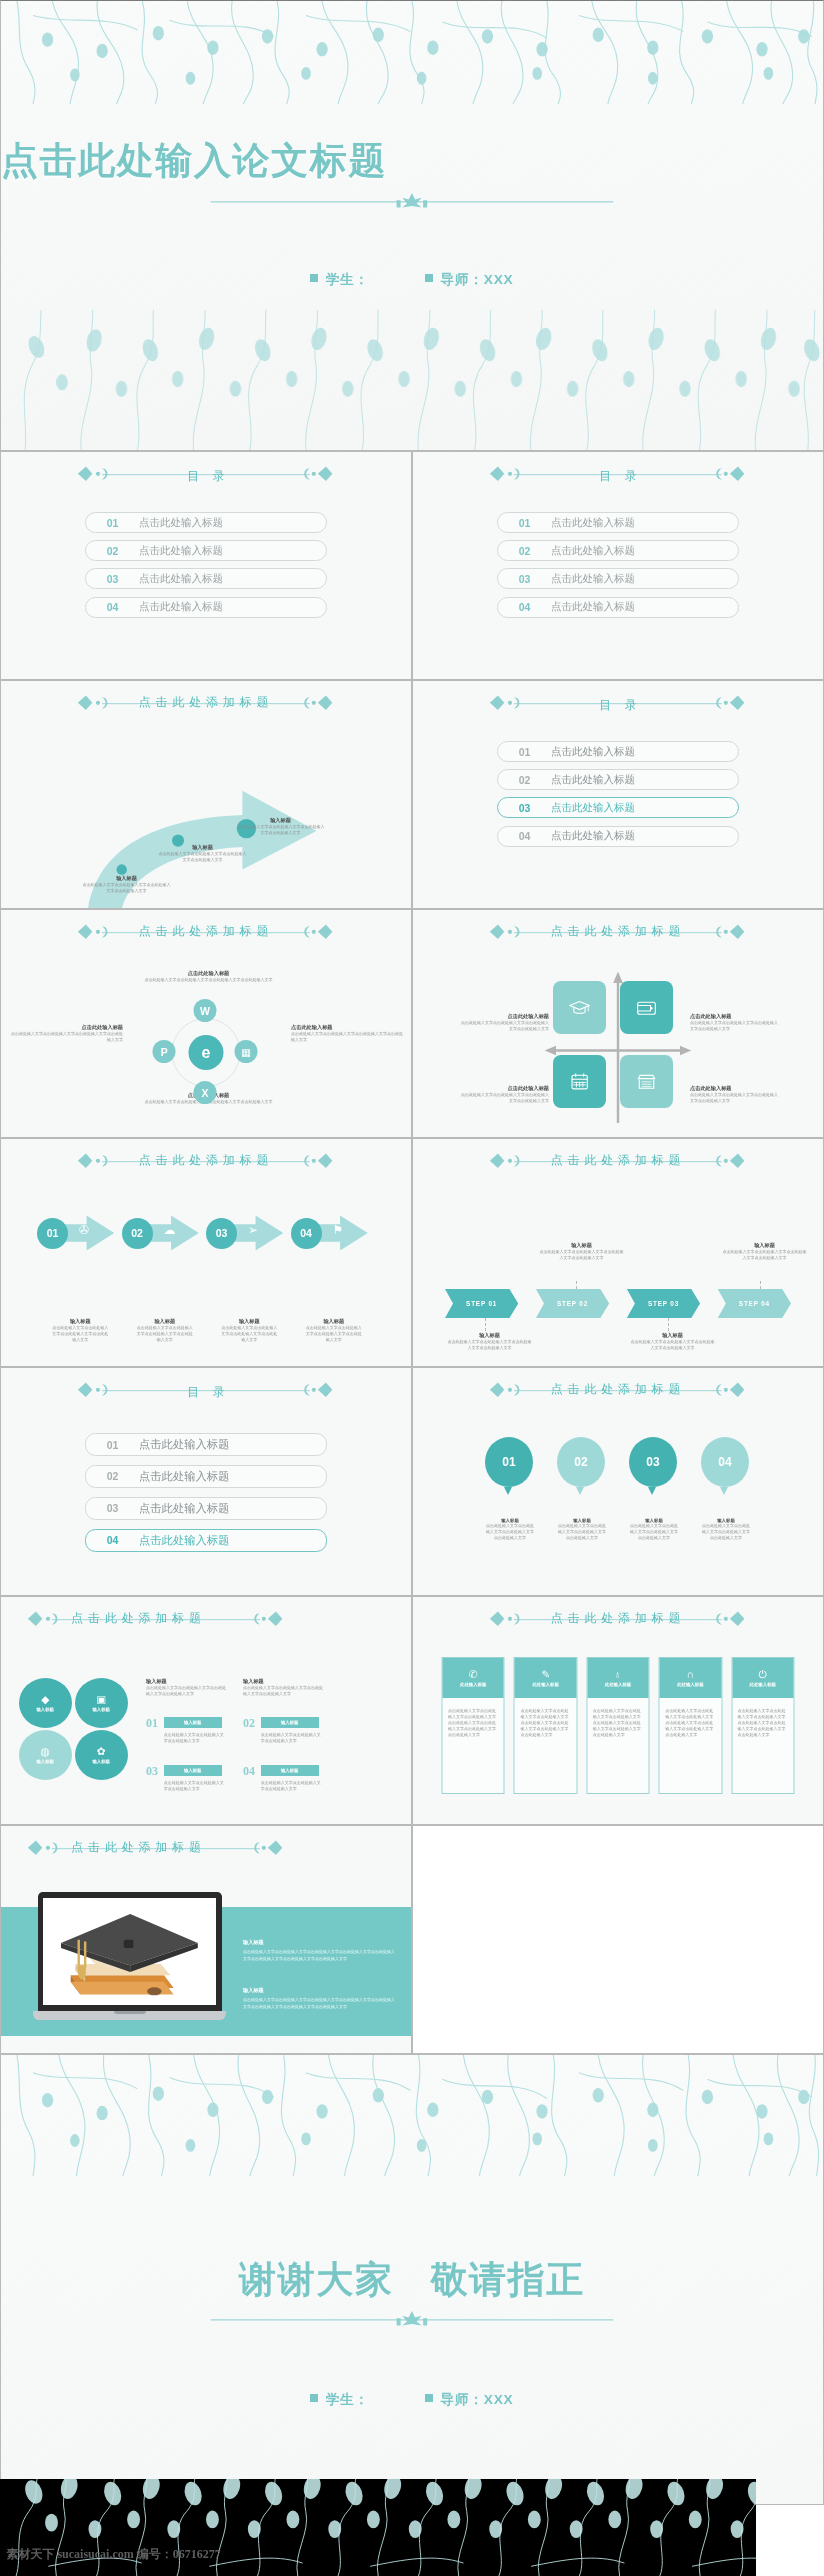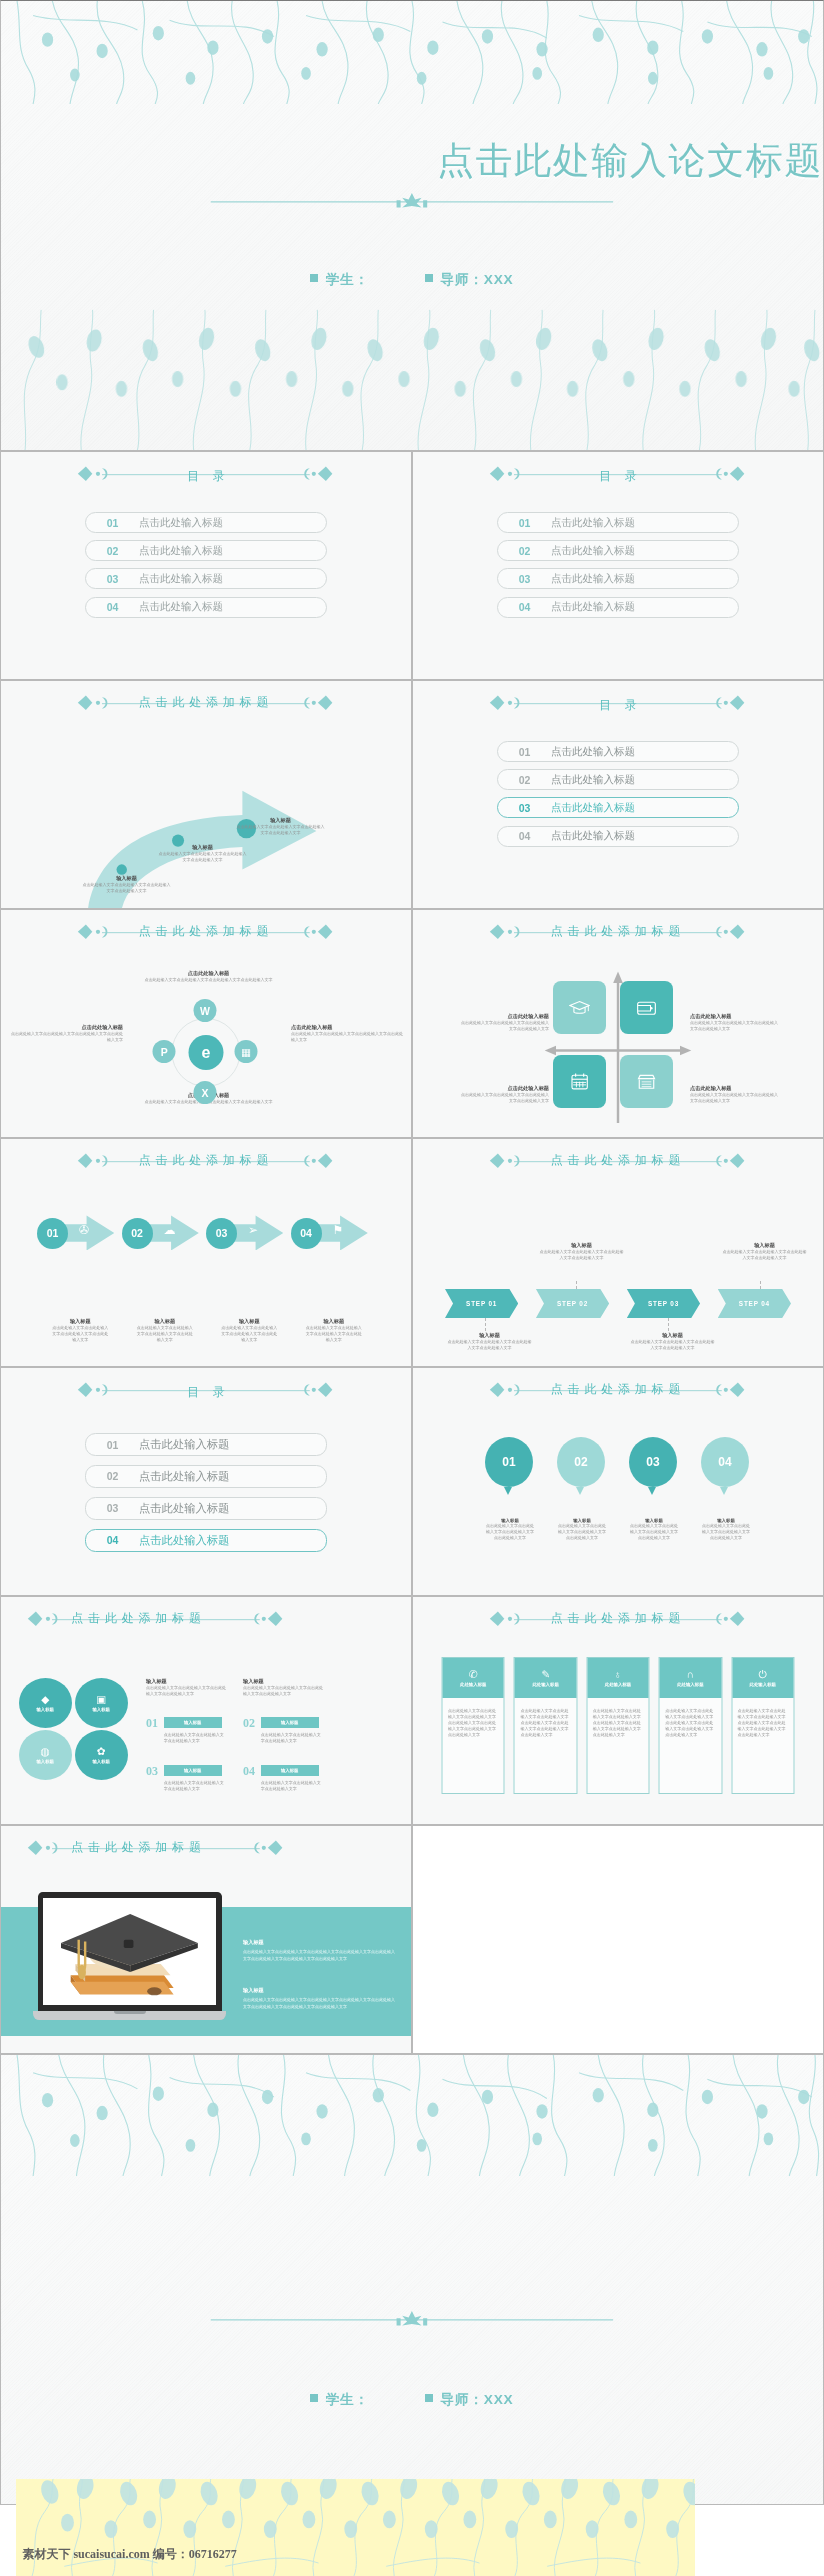--- a/index.html
+++ b/index.html
@@ -21,22 +21,22 @@
   .flora{position:absolute;left:0;width:100%;pointer-events:none;}
   .flora svg{display:block;width:100%;height:100%;}
 
   
   #cover{width:824px;height:451px;border:0.8px solid #b9b9b9;border-top:1.6px solid #7a7a7a;
          background:
            repeating-linear-gradient(135deg,rgba(0,0,0,0.012) 0 0.8px,rgba(0,0,0,0) 0.8px 2.4px),
            linear-gradient(180deg,#fafbfb 0%,#f6f7f7 100%);
          position:relative;overflow:hidden;}
   #cover .cover-title{
-    position:absolute;top:135px;left:0;width:100%;text-align:right;
-    font-size:37px;font-weight:normal;color:#79c6c6;letter-spacing:1.6px;
+    position:absolute;top:135px;left:0;width:100%;text-align:left;
+    font-size:37px;font-weight:bold;color:#79c6c6;letter-spacing:1.6px;
     text-shadow:0 1.6px 0 rgba(255,255,255,.6);
   }
   .title-rule{position:absolute;top:192px;left:50%;transform:translateX(-50%);
     width:403px;height:14.5px;}
   .subline{position:absolute;top:270px;left:0;width:100%;text-align:center;
     font-size:13.7px;font-weight:bold;color:#79c6c6;letter-spacing:0.8px;}
   .subline span.sq{display:inline-block;width:8px;height:8px;background:#79c6c6;
      margin-right:7.2px;vertical-align:1.6px;}
   .subline .gap{display:inline-block;width:56px;}
 
@@ -147,21 +147,21 @@
   
   #endslide{width:824px;height:451px;border:0.8px solid #b9b9b9;position:relative;overflow:hidden;
      background:
        repeating-linear-gradient(135deg,rgba(0,0,0,0.012) 0 0.8px,rgba(0,0,0,0) 0.8px 2.4px),
        linear-gradient(180deg,#fafbfb 0%,#f7f8f8 100%);}
   #endslide .big{position:absolute;top:200px;left:0;width:100%;text-align:center;font-size:37px;
      font-weight:bold;color:#79c6c6;letter-spacing:1.6px;}
   #endslide .big .gap2{display:inline-block;width:37px;}
 
   
-  #footer{position:absolute;left:16px;bottom:0;width:679px;height:97px;overflow:hidden;background:#fef9c3;}
+  #footer{position:absolute;left:0;bottom:0;width:756px;height:97px;overflow:hidden;background:#000000;}
   #footer .wm{position:absolute;left:6.4px;bottom:13px;font-size:12px;color:#5f5f5f;font-weight:bold;
      font-family:"Liberation Serif",serif;z-index:5;}
 </style>
 </head>
 <body>
 
 <div id="cover" class="slide">
 
   <div class="flora" style="top:0;height:103px;">
     <svg viewBox="0 0 1024 128" preserveAspectRatio="none">
@@ -1022,20 +1022,23 @@
           <ellipse cx="236" cy="112" rx="6" ry="8"></ellipse>
         <ellipse cx="380" cy="104" rx="6" ry="8"></ellipse>
           <ellipse cx="524" cy="112" rx="6" ry="8"></ellipse>
         <ellipse cx="668" cy="104" rx="6" ry="8"></ellipse>
           <ellipse cx="812" cy="112" rx="6" ry="8"></ellipse>
         <ellipse cx="956" cy="104" rx="6" ry="8"></ellipse>
       </g>
     </svg>
   </div>
 
+  <div class="big">
+    <span>谢谢大家</span><span class="gap2"></span><span>敬请指正</span>
+  </div>
 
   <div class="title-rule" style="top:256px;">
     <svg viewBox="0 0 500 18">
       <line x1="0" y1="11" x2="500" y2="11" stroke="#9ed6d6" stroke-width="1.6"></line>
       <g fill="#8ed0d0">
         <path d="M250 0 L254 8 L262 6 L256 13 L262 18 L250 16 L238 18 L244 13 L238 6 L246 8 Z"></path>
         <rect x="231" y="9" width="5" height="9"></rect>
           <rect x="264" y="9" width="5" height="9"></rect>
       </g>
     </svg>

